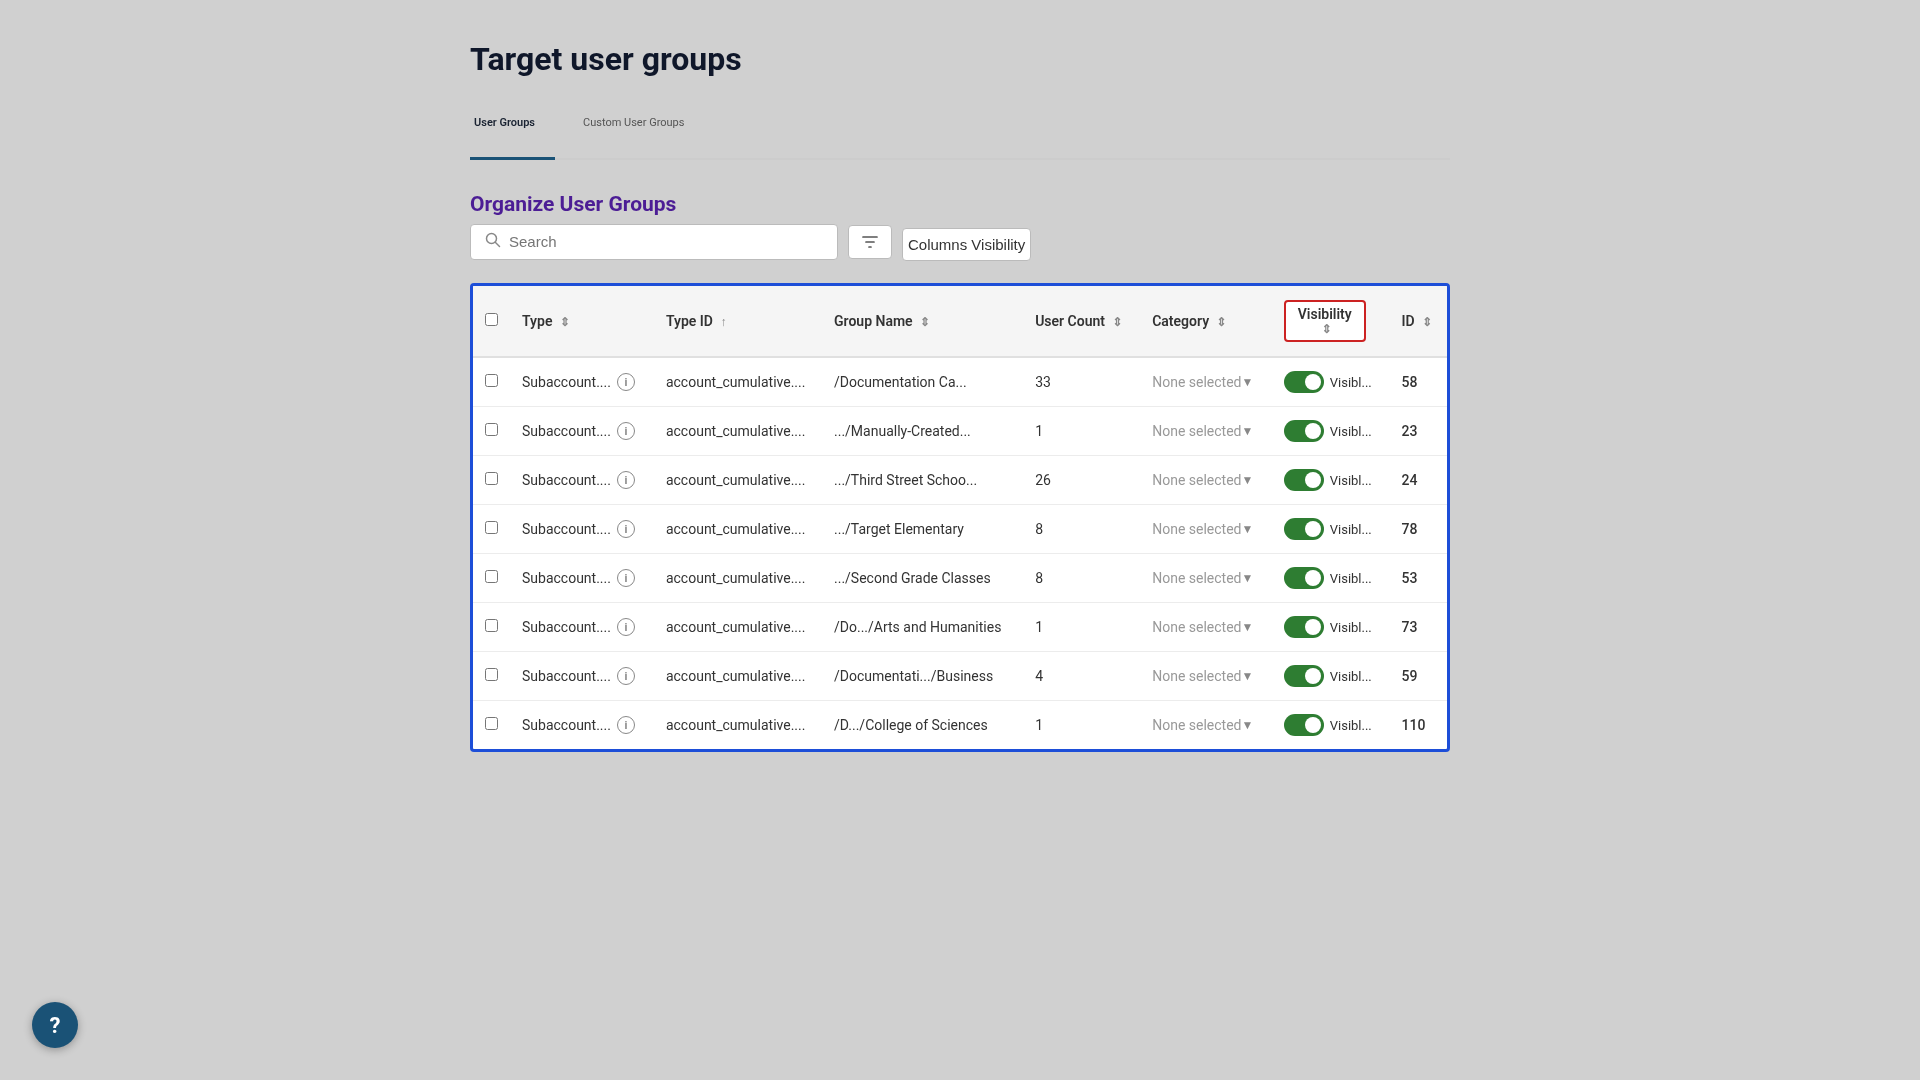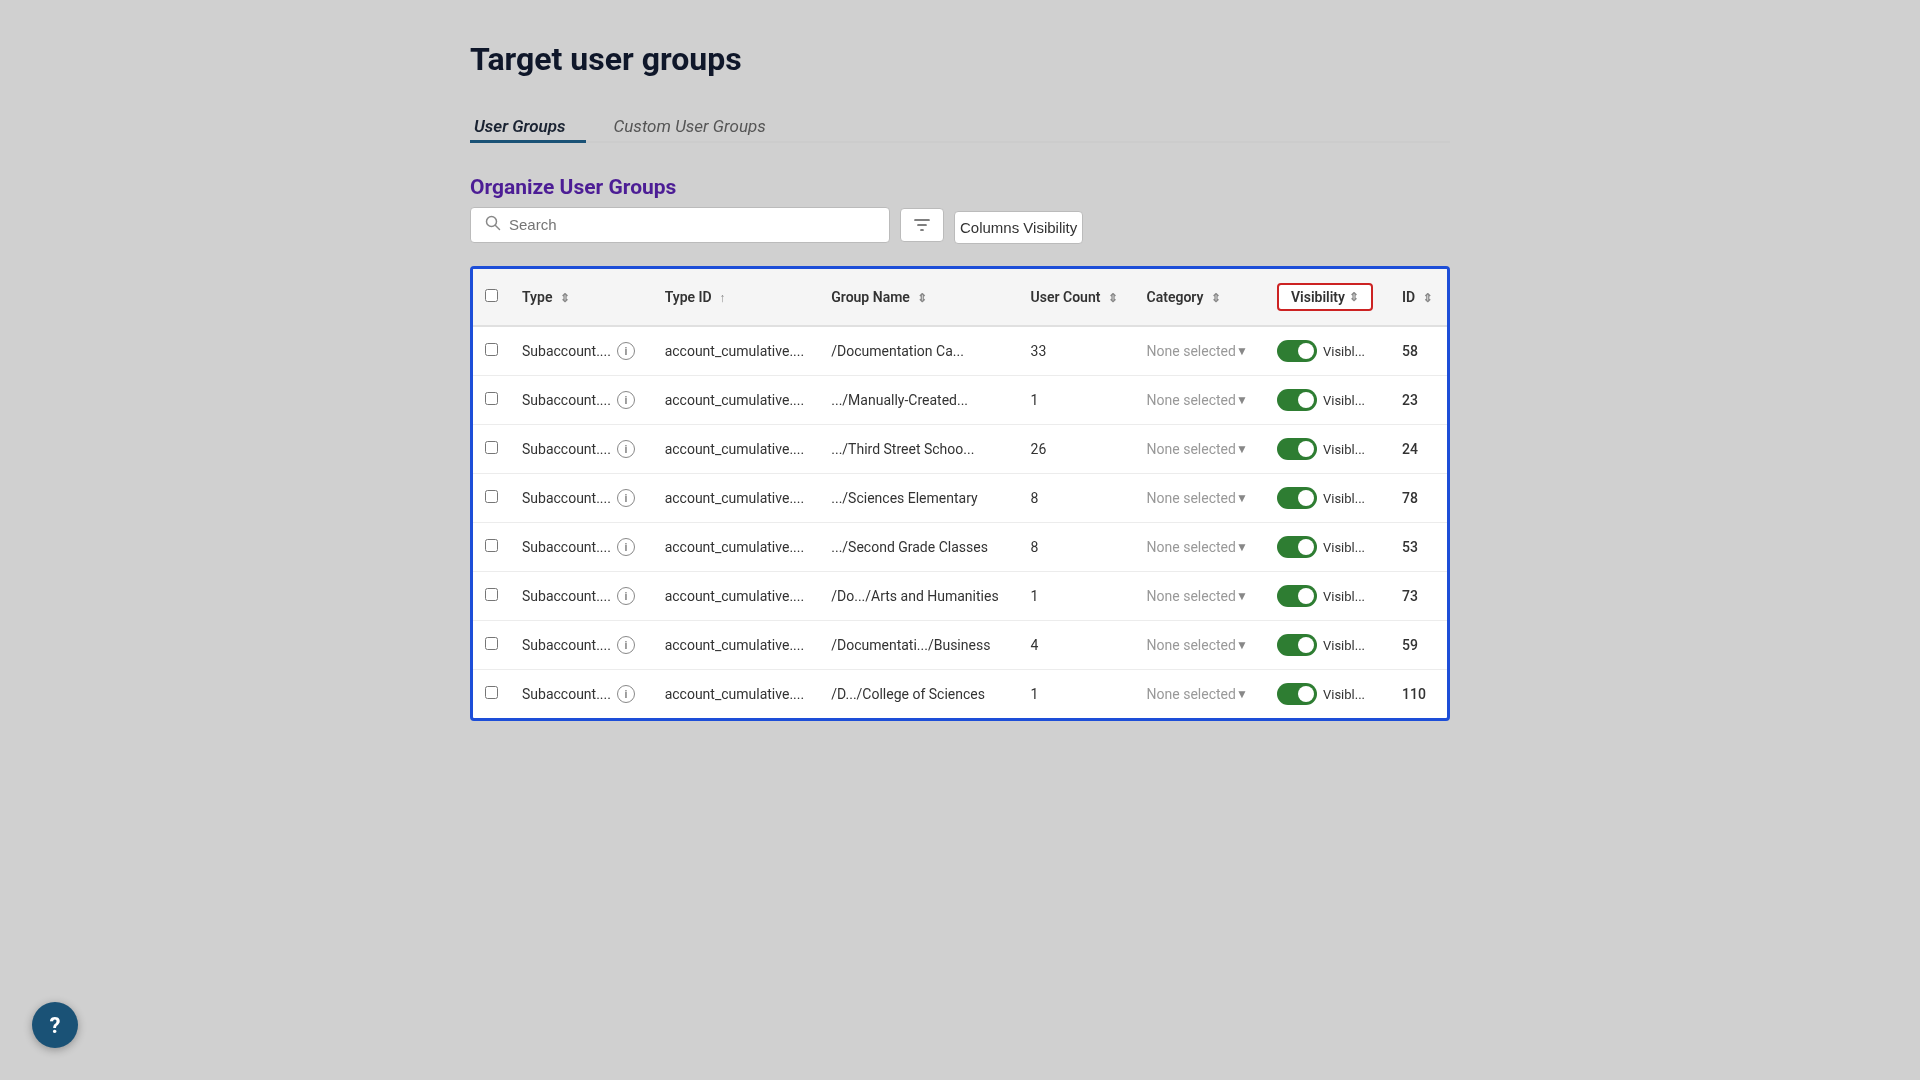--- a/index.html
+++ b/index.html
@@ -20,28 +20,27 @@
       color: #0f172a;
       margin-bottom: 28px;
     }
     .tabs {
       display: flex;
       border-bottom: 2px solid #ccc;
       margin-bottom: 32px;
       gap: 0;
     }
     .tab {
-      padding: 10px 20px 4px 4px;
-      font-size: 17px;
+      padding: 10px 20px 28px 4px;
+      font-size: 11px;
       color: #555;
       cursor: pointer;
       border-bottom: 3px solid transparent;
       margin-bottom: -2px;
       margin-right: 24px;
-      font-style: italic;
     }
     .tab.active {
       color: #1a2332;
       border-bottom: 3px solid #1a5276;
       font-weight: 600;
     }
     .section-title {
       font-size: 21px;
       font-weight: 700;
       color: #4c1d95;
@@ -58,21 +57,21 @@
       gap: 10px;
       margin-bottom: 22px;
     }
     .search-box {
       display: flex;
       align-items: center;
       background: #fff;
       border: 1px solid #bbb;
       border-radius: 4px;
       padding: 7px 14px;
-      width: 420px;
+      width: 368px;
       gap: 8px;
     }
     .search-box input {
       border: none;
       outline: none;
       font-size: 15px;
       color: #555;
       background: transparent;
       width: 100%;
     }
@@ -133,20 +132,21 @@
     }
     .visibility-highlight {
       display: inline-flex;
       align-items: center;
       border: 2.5px solid #cc2222;
       border-radius: 4px;
       padding: 4px 12px;
       background: #fff;
       font-weight: 600;
       color: #333;
+      flex-direction: column;
     }
     td {
       padding: 13px 12px;
       border-bottom: 1px solid #ececec;
       color: #333;
       vertical-align: middle;
     }
     tr:last-child td {
       border-bottom: none;
     }
@@ -407,21 +407,21 @@
       <td class="checkbox-cell">
         <input type="checkbox" style="">
       </td>
       <td>
         <div class="type-cell">
           <span>Subaccount....</span>
           <span class="info-icon">i</span>
         </div>
       </td>
       <td class="group-id-cell">account_cumulative....</td>
-      <td class="group-name-cell">.../Sciences Elementary</td>
+      <td class="group-name-cell">.../Target Elementary</td>
       <td>8</td>
       <td>
         <div class="category-cell">
           <span>None selected</span>
           <span class="dropdown-arrow">▼</span>
         </div>
       </td>
       <td>
         <div class="visibility-cell">
           <span class="toggle-on"></span>

